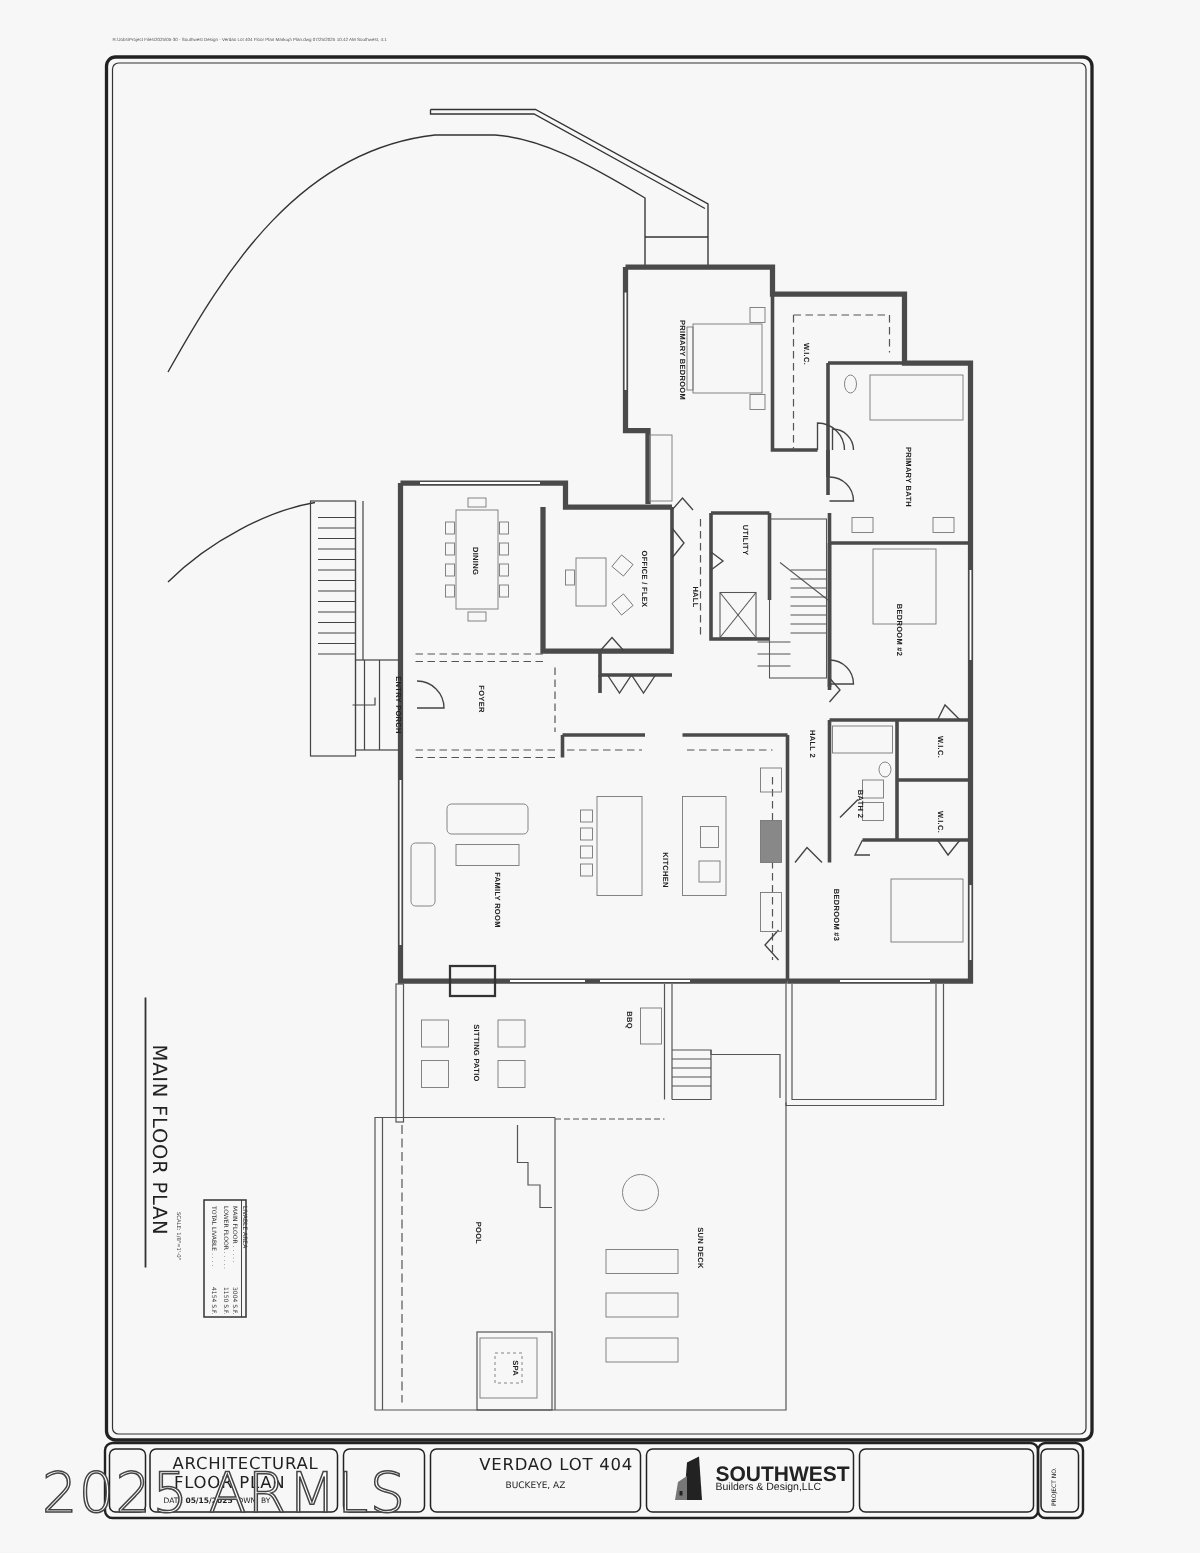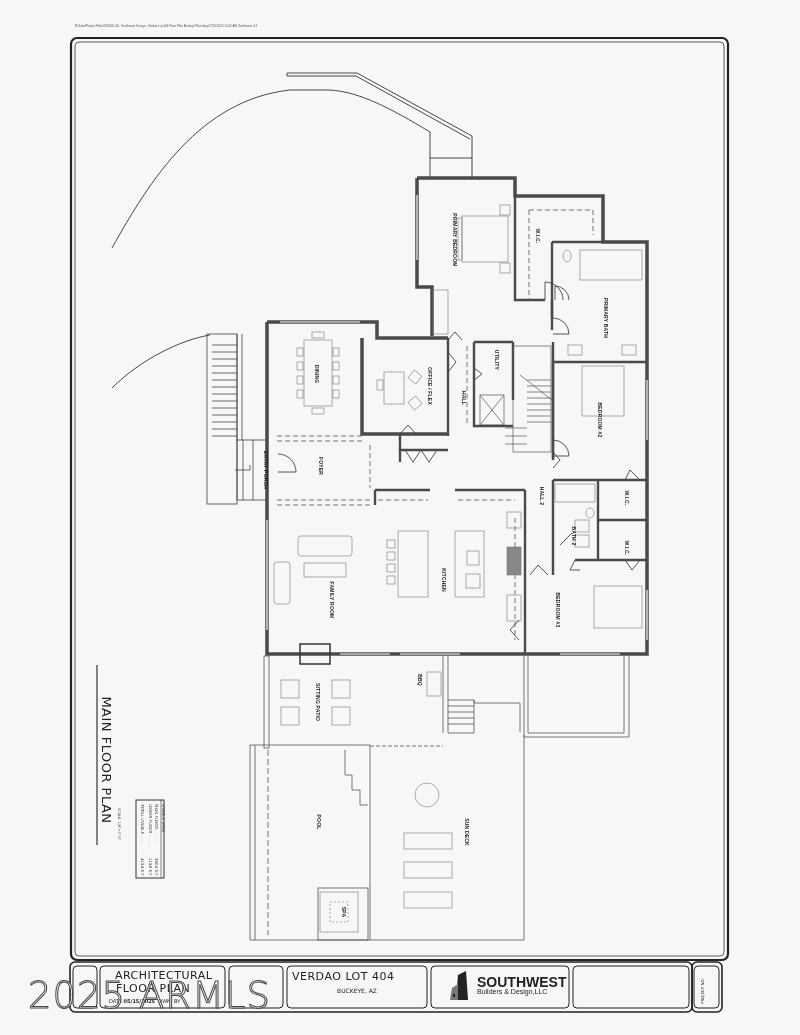--- a/index.html
+++ b/index.html
@@ -320,20 +320,20 @@
     </g>
   </svg>
 
   <div class="tb-text" style="left:115px; top:969px; font-size:11px; letter-spacing:0.5px;">ARCHITECTURAL</div>
   <div class="tb-text" style="left:116px; top:982px; font-size:11px; letter-spacing:0.5px;">FLOOR PLAN</div>
   <div class="tb-text" style="left:109px; top:998px; font-size:5px;">
     <span>DATE</span>
     <b>05/15/2025</b>
     &nbsp;<span>DWN. BY</span>
   </div>
-  <div class="tb-text" style="left:292px; top:970px; width:130px; text-align:left; font-size:11px; letter-spacing:0.5px;">VERDAO LOT 404</div>
+  <div class="tb-text" style="left:292px; top:970px; width:130px; text-align:right; font-size:11px; letter-spacing:0.5px;">VERDAO LOT 404</div>
   <div class="tb-text" style="left:292px; top:987px; width:130px; text-align:center; font-size:6px;">BUCKEYE, AZ</div>
   <div class="tb-text" style="left:477px; top:974px; font-size:14px; font-weight:bold; font-family:'Liberation Sans', sans-serif;">SOUTHWEST</div>
   <div class="tb-text" style="left:477px; top:988px; font-size:7px; font-family:'Liberation Sans', sans-serif;">Builders &amp; Design,LLC</div>
   <div class="tb-text" style="left:700px; top:970px; font-size:4px; writing-mode:vertical-rl; transform:rotate(180deg); height:34px;">PROJECT NO.</div>
 
   <div class="watermark">2025 ARMLS</div>
 </div>
 
 </body></html>

